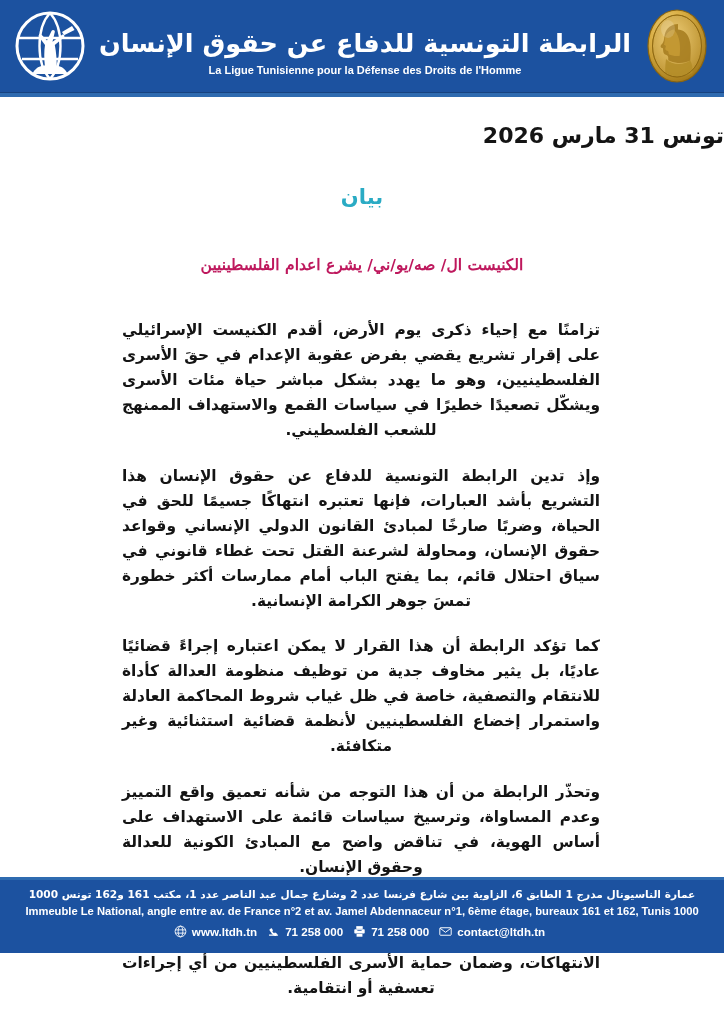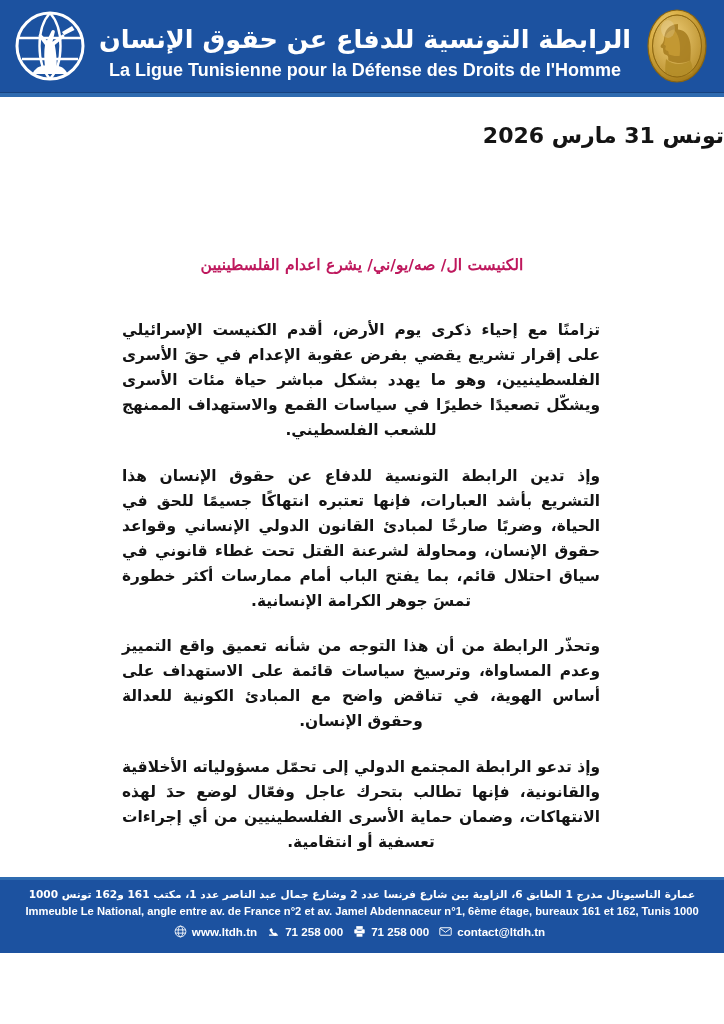--- a/index.html
+++ b/index.html
@@ -62,21 +62,21 @@
     color: #ffffff;
     font-size: 25.5px;
     font-weight: bold;
     letter-spacing: 0px;
     direction: rtl;
     white-space: nowrap;
     font-family: "DejaVu Sans", sans-serif;
   }
   .title-fr {
     color: #ffffff;
-    font-size: 18px;
+    font-size: 11px;
     font-weight: bold;
     direction: ltr;
     margin-top: 6px;
     white-space: nowrap;
     font-family: "Liberation Sans", sans-serif;
   }
 
   
   .page {
     position: relative;
@@ -248,26 +248,28 @@
       <path d="M48 22 l10 -6 2.5 4 -10.5 5.2 z" fill="#ffffff"></path>
     </svg>
   </div>
 </div>
 <div class="header-rule"></div>
 
 <div class="page">
 
   <div class="date-line">تونس 31 مارس 2026</div>
 
+  <div class="doc-title">بيان</div>
 
   <div class="doc-subtitle">الكنيست ال/ صه/يو/ني/ يشرع اعدام الفلسطينيين</div>
 
   <div class="body-text">
     <p class="para">تزامنًا مع إحياء ذكرى يوم الأرض، أقدم الكنيست الإسرائيلي على إقرار تشريع يقضي بفرض عقوبة الإعدام في حقَ الأسرى الفلسطينيين، وهو ما يهدد بشكل مباشر حياة مئات الأسرى ويشكّل تصعيدًا خطيرًا في سياسات القمع والاستهداف الممنهج للشعب الفلسطيني.</p>
     <p class="para">وإذ تدين الرابطة التونسية للدفاع عن حقوق الإنسان هذا التشريع بأشد العبارات، فإنها تعتبره انتهاكًا جسيمًا للحق في الحياة، وضربًا صارخًا لمبادئ القانون الدولي الإنساني وقواعد حقوق الإنسان، ومحاولة لشرعنة القتل تحت غطاء قانوني في سياق احتلال قائم، بما يفتح الباب أمام ممارسات أكثر خطورة تمسَ جوهر الكرامة الإنسانية.</p>
+    <p class="para">كما تؤكد الرابطة أن هذا القرار لا يمكن اعتباره إجراءً قضائيًا عاديًا، بل يثير مخاوف جدية من توظيف منظومة العدالة كأداة للانتقام والتصفية، خاصة في ظل غياب شروط المحاكمة العادلة واستمرار إخضاع الفلسطينيين لأنظمة قضائية استثنائية وغير متكافئة.</p>
     <p class="para">وتحذّر الرابطة من أن هذا التوجه من شأنه تعميق واقع التمييز وعدم المساواة، وترسيخ سياسات قائمة على الاستهداف على أساس الهوية، في تناقض واضح مع المبادئ الكونية للعدالة وحقوق الإنسان.</p>
     <p class="para">وإذ تدعو الرابطة المجتمع الدولي إلى تحمّل مسؤولياته الأخلاقية والقانونية، فإنها تطالب بتحرك عاجل وفعّال لوضع حدَ لهذه الانتهاكات، وضمان حماية الأسرى الفلسطينيين من أي إجراءات تعسفية أو انتقامية.</p>
   </div>
 
   <div class="footer">
     <div class="footer-ar">عمارة الناسيونال مدرج 1 الطابق 6، الزاوية بين شارع فرنسا عدد 2 وشارع جمال عبد الناصر عدد 1، مكتب 161 و162 تونس 1000</div>
     <div class="footer-fr">Immeuble Le National, angle entre av. de France n°2 et av. Jamel Abdennaceur n°1, 6ème étage, bureaux 161 et 162, Tunis 1000</div>
     <div class="footer-contact">
 
       <span class="ico">

